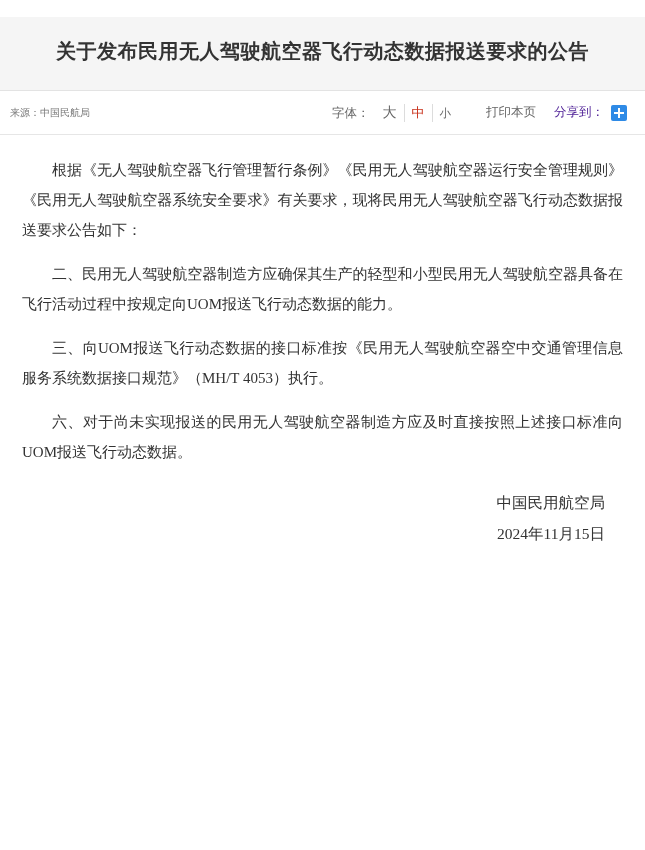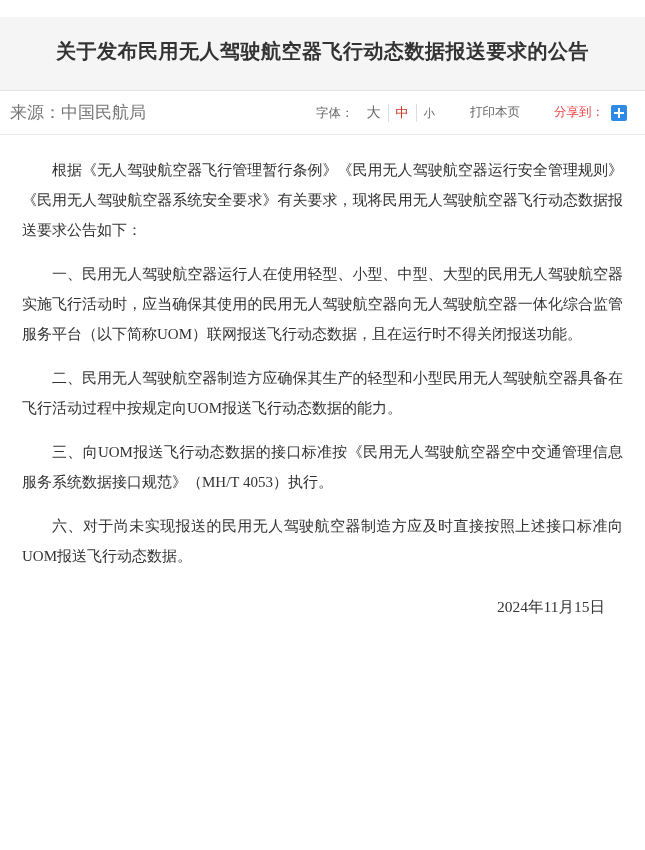--- a/index.html
+++ b/index.html
@@ -43,21 +43,21 @@
     border-bottom: 1px solid #e6e6e6;
     display: flex;
     align-items: center;
     padding: 0 18px 0 10px;
     font-size: 12.5px;
     color: #666;
     background: #fff;
   }
   .source {
     color: #777;
-    font-size: 17px;
+    font-size: 10px;
     white-space: nowrap;
   }
   .meta-spacer { flex: 1 1 auto; }
   .fontsize-group {
     display: flex;
     align-items: baseline;
     white-space: nowrap;
     color: #666;
   }
   .fontsize-label { margin-right: 6px; color: #666; }
@@ -71,25 +71,25 @@
   .fs-opt.big { font-size: 14px; }
   .fs-opt.mid { font-size: 13px; color: #c8301a; }
   .fs-opt.small { font-size: 11.5px; }
   .print-link {
     margin-left: 28px;
     color: #666;
     cursor: pointer;
     white-space: nowrap;
   }
   .share-group {
-    margin-left: 34px;
+    margin-left: 18px;
     display: flex;
     align-items: center;
     white-space: nowrap;
-    color: #ef4444;
+    color: #4c1d95;
     text-align: center;
   }
   .share-btn {
     display: inline-block;
     width: 16px;
     height: 16px;
     background: #2e8ae6;
     color: #fff;
     border-radius: 2px;
     margin-left: 7px;
@@ -157,23 +157,23 @@
     <span class="print-link">打印本页</span>
 
     <span class="share-group">
       <span>分享到：</span>
       <span class="share-btn"></span>
     </span>
   </div>
 
   <div class="article">
     <p>根据《无人驾驶航空器飞行管理暂行条例》《民用无人驾驶航空器运行安全管理规则》《民用无人驾驶航空器系统安全要求》有关要求，现将民用无人驾驶航空器飞行动态数据报送要求公告如下：</p>
-    <p>一、民用无人驾驶航空器运行人在使用轻型、小型、中型、大型的民用无人驾驶航空器实施飞行活动时，应当确保其使用的民用无人驾驶航空器向无人驾驶航空器一体化综合监管服务平台（以下简称UOM）联网报送飞行动态数据，且在运行时不得关闭报送功能。</p>
     <p>二、民用无人驾驶航空器制造方应确保其生产的轻型和小型民用无人驾驶航空器具备在飞行活动过程中按规定向UOM报送飞行动态数据的能力。</p>
     <p>三、向UOM报送飞行动态数据的接口标准按《民用无人驾驶航空器空中交通管理信息服务系统数据接口规范》（MH/T 4053）执行。</p>
     <p>六、对于尚未实现报送的民用无人驾驶航空器制造方应及时直接按照上述接口标准向UOM报送飞行动态数据。</p>
 
     <div class="sign">
+      <div>中国民用航空局</div>
       <div>2024年11月15日</div>
     </div>
   </div>
 
 </div>
 
 </body></html>

